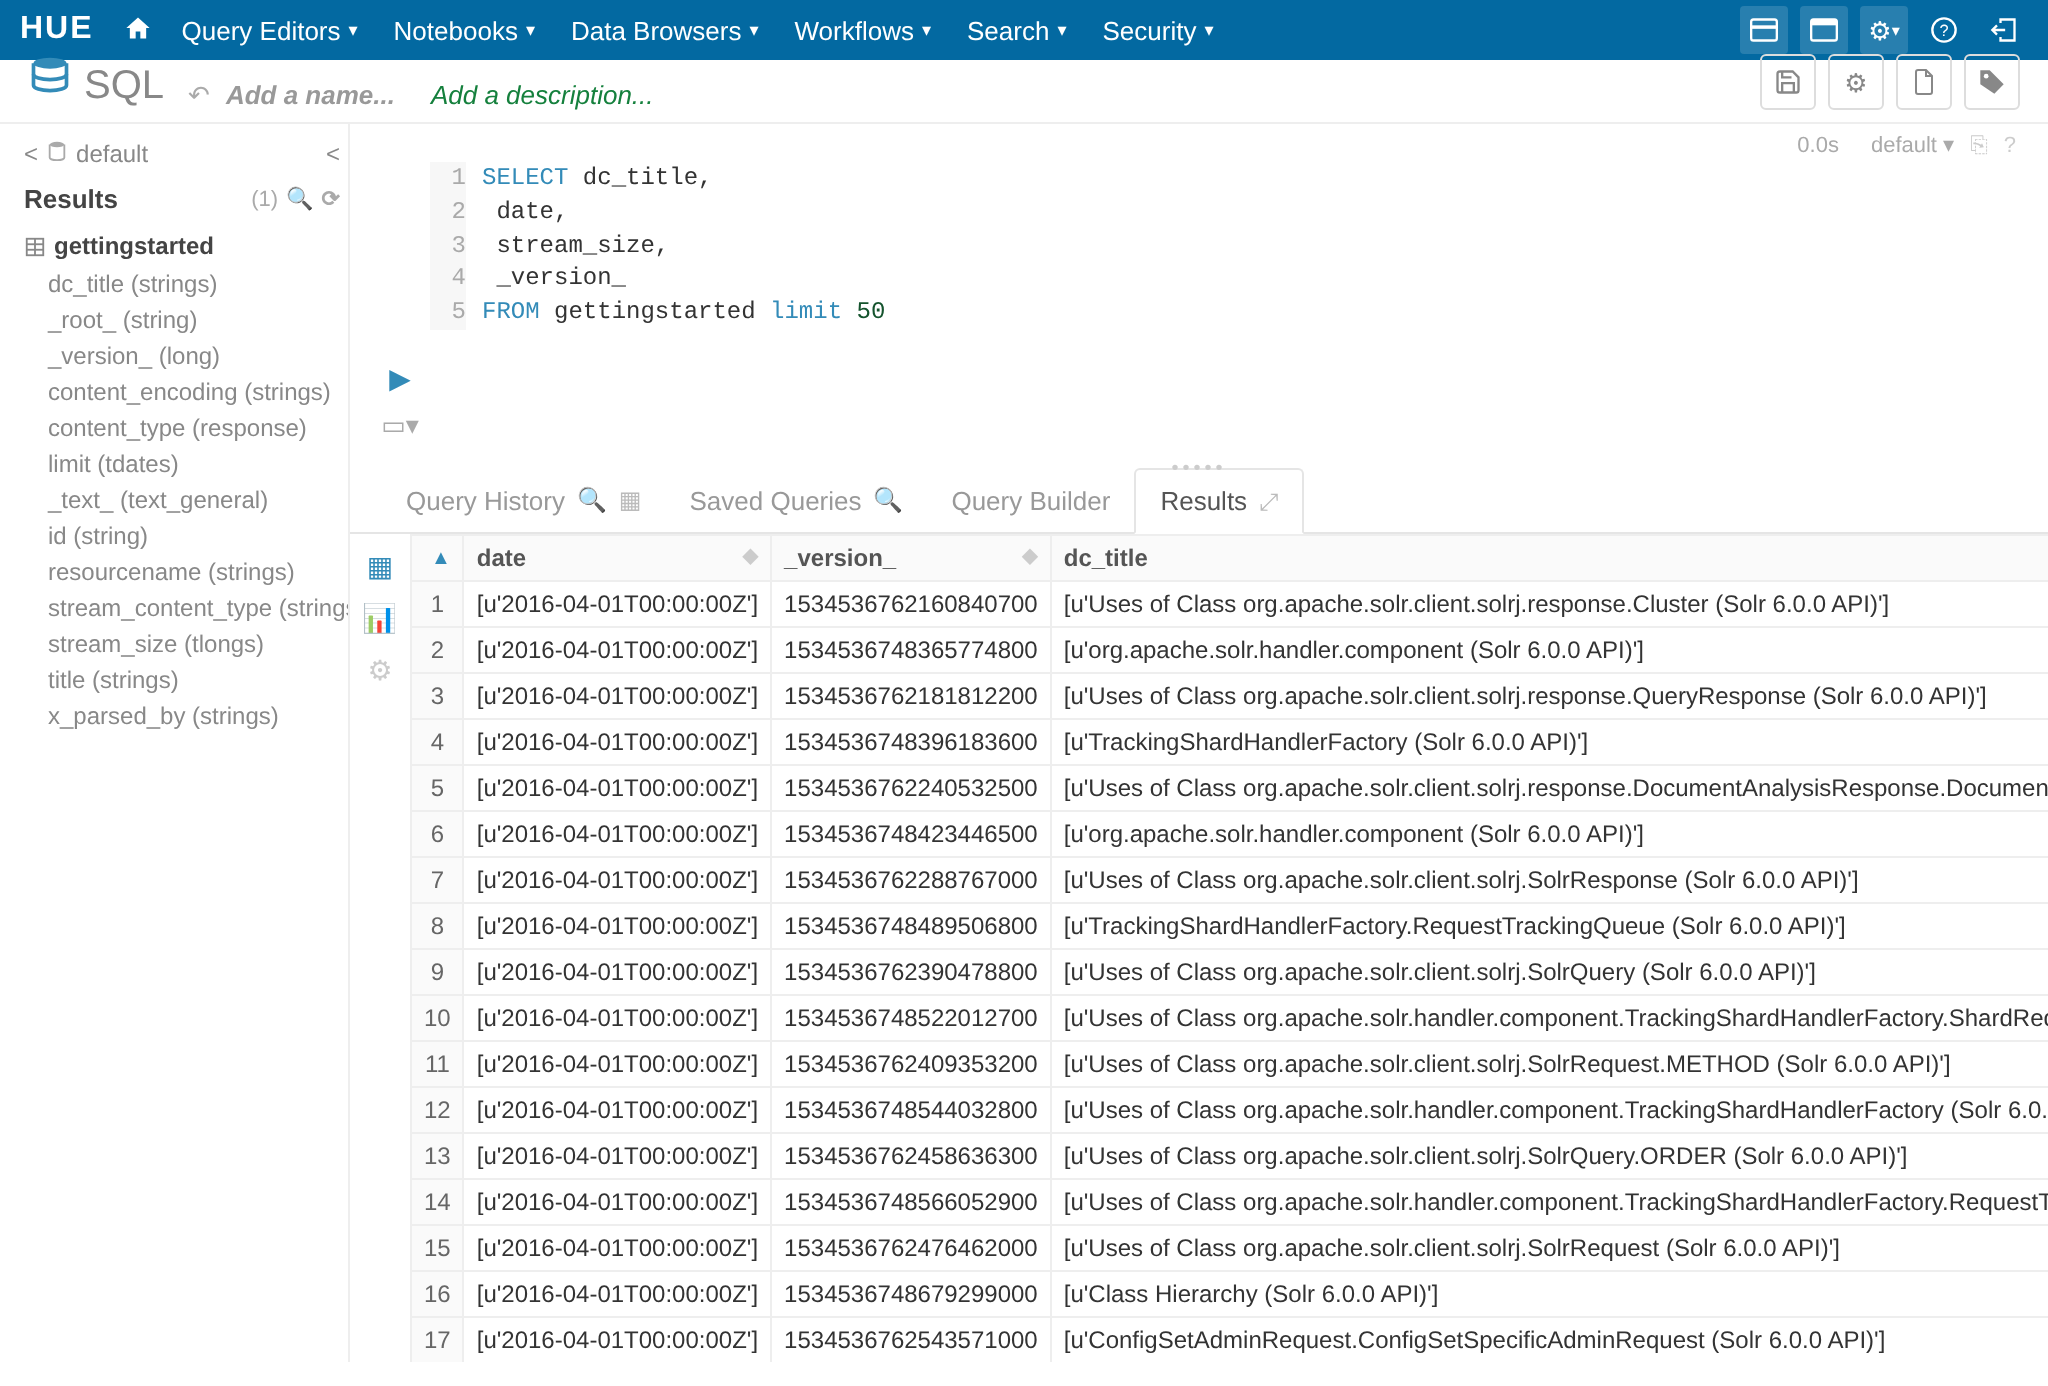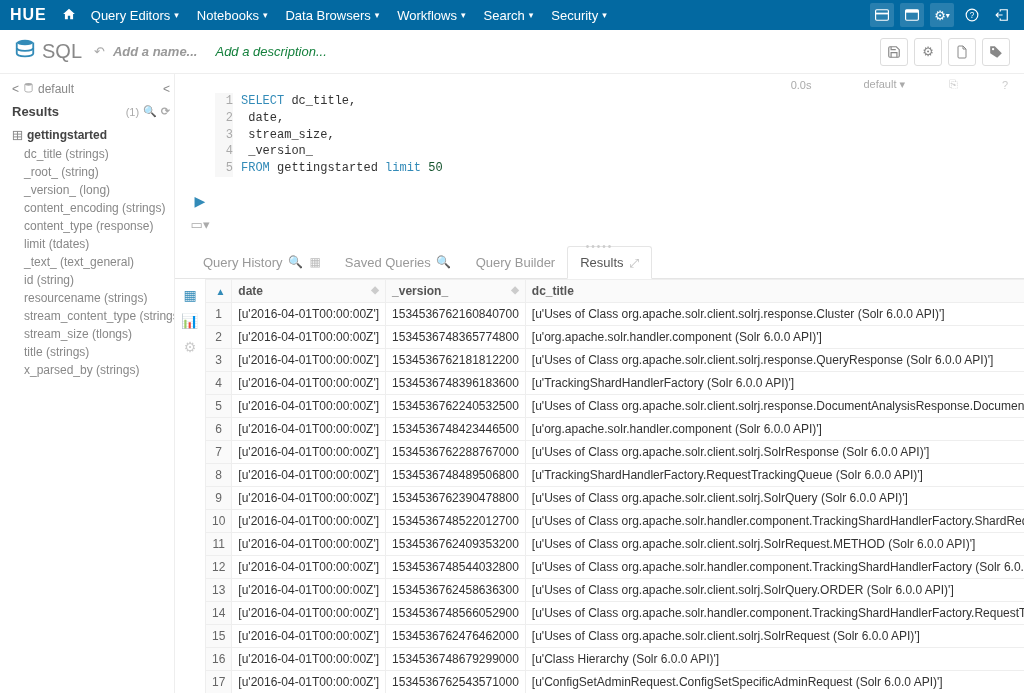--- a/index.html
+++ b/index.html
@@ -5,42 +5,42 @@
 * { box-sizing: border-box; margin: 0; padding: 0; }
 body { font-family: -apple-system, "Helvetica Neue", Arial, sans-serif; font-size: 13px; color: #333; background: #fff; overflow: hidden; }
 .topnav { background: #0369a1; height: 30px; display: flex; align-items: center; padding: 0 10px; color: #fff; }
 .topnav .logo { font-weight: bold; font-size: 16px; letter-spacing: 1px; margin-right: 15px; }
 .topnav .home-icon { margin-right: 15px; cursor: pointer; }
 .topnav .menu-item { margin-right: 18px; cursor: pointer; font-size: 13px; display: flex; align-items: center; }
 .topnav .caret { margin-left: 4px; font-size: 9px; }
 .topnav .spacer { flex: 1; }
 .topnav .right-icon { margin-left: 6px; width: 24px; height: 24px; display: inline-flex; align-items: center; justify-content: center; cursor: pointer; }
 .topnav .right-icon.shaded { background: rgba(255,255,255,0.15); border-radius: 2px; }
-.header { display: flex; align-items: center; padding: 6px 14px; border-bottom: 1px solid #eee; height: 44px; }
+.header { display: flex; align-items: flex-end; padding: 6px 14px; border-bottom: 1px solid #eee; height: 32px; }
 .header .sql-icon { color: #338bb8; font-size: 22px; margin-right: 6px; }
 .header .sql-label { font-size: 20px; color: #888; font-weight: 300; margin-right: 12px; }
 .header .undo { color: #aaa; margin-right: 8px; }
 .header .add-name { font-style: italic; font-weight: bold; color: #999; margin-right: 18px; }
 .header .add-desc { font-style: italic; color: #15803d; }
 .header .spacer { flex: 1; }
 .header .hd-btn { width: 28px; height: 28px; border: 1px solid #ddd; border-radius: 3px; display: inline-flex; align-items: center; justify-content: center; margin-left: 6px; color: #888; cursor: pointer; }
 .main { display: flex; height: calc(100vh - 74px); }
 .sidebar { width: 175px; border-right: 1px solid #eee; padding: 6px 0 6px 8px; overflow-y: auto; }
 .sidebar .db-row { display: flex; align-items: center; color: #888; font-size: 12px; padding: 2px 4px; }
 .sidebar .db-row .chev { margin-right: 4px; cursor: pointer; }
 .sidebar .db-row .db-icon { margin-right: 4px; }
 .sidebar .db-row .collapse { margin-left: auto; }
 .sidebar .tables-hdr { font-weight: bold; color: #444; font-size: 13px; padding: 6px 4px; display: flex; align-items: center; }
 .sidebar .tables-hdr .count { margin-left: auto; color: #aaa; font-weight: normal; font-size: 11px; }
 .sidebar .tables-hdr .mini-icon { color: #aaa; font-size: 11px; margin-left: 4px; cursor: pointer; }
 .sidebar .table-name { font-weight: bold; color: #444; font-size: 12px; padding: 3px 4px 3px 4px; display:flex; align-items:center; }
 .sidebar .cols { padding-left: 16px; }
 .sidebar .col { color: #888; font-size: 12px; padding: 2px 0; white-space: nowrap; cursor: pointer; }
 .content { flex: 1; display: flex; flex-direction: column; position: relative; overflow: hidden; }
-.top-meta { display: flex; justify-content: flex-end; align-items: center; padding: 4px 16px 0 0; color: #aaa; font-size: 11px; gap: 36px; }
+.top-meta { display: flex; justify-content: flex-end; align-items: center; padding: 4px 16px 0 0; color: #aaa; font-size: 11px; }
 .top-meta span { margin-left: 8px; }
 .editor-area { display: flex; padding: 2px 10px 8px 10px; }
 .run-col { width: 30px; display: flex; flex-direction: column; align-items: center; padding-top: 100px; }
 .run-btn { color: #338bb8; font-size: 14px; cursor: pointer; margin-bottom: 8px; }
 .book-btn { color: #aaa; font-size: 13px; cursor: pointer; }
 .code { font-family: "Courier New", monospace; font-size: 12px; line-height: 1.4; }
 .code .gutter { color: #aaa; display: inline-block; width: 18px; text-align: right; margin-right: 8px; background:#f7f7f7; }
 .code .kw { color: #338bb8; }
 .code .num { color: #14532d; }
 .tabs { display: flex; border-bottom: 1px solid #e5e5e5; padding: 0 16px; margin-top: 6px; position: relative; }

